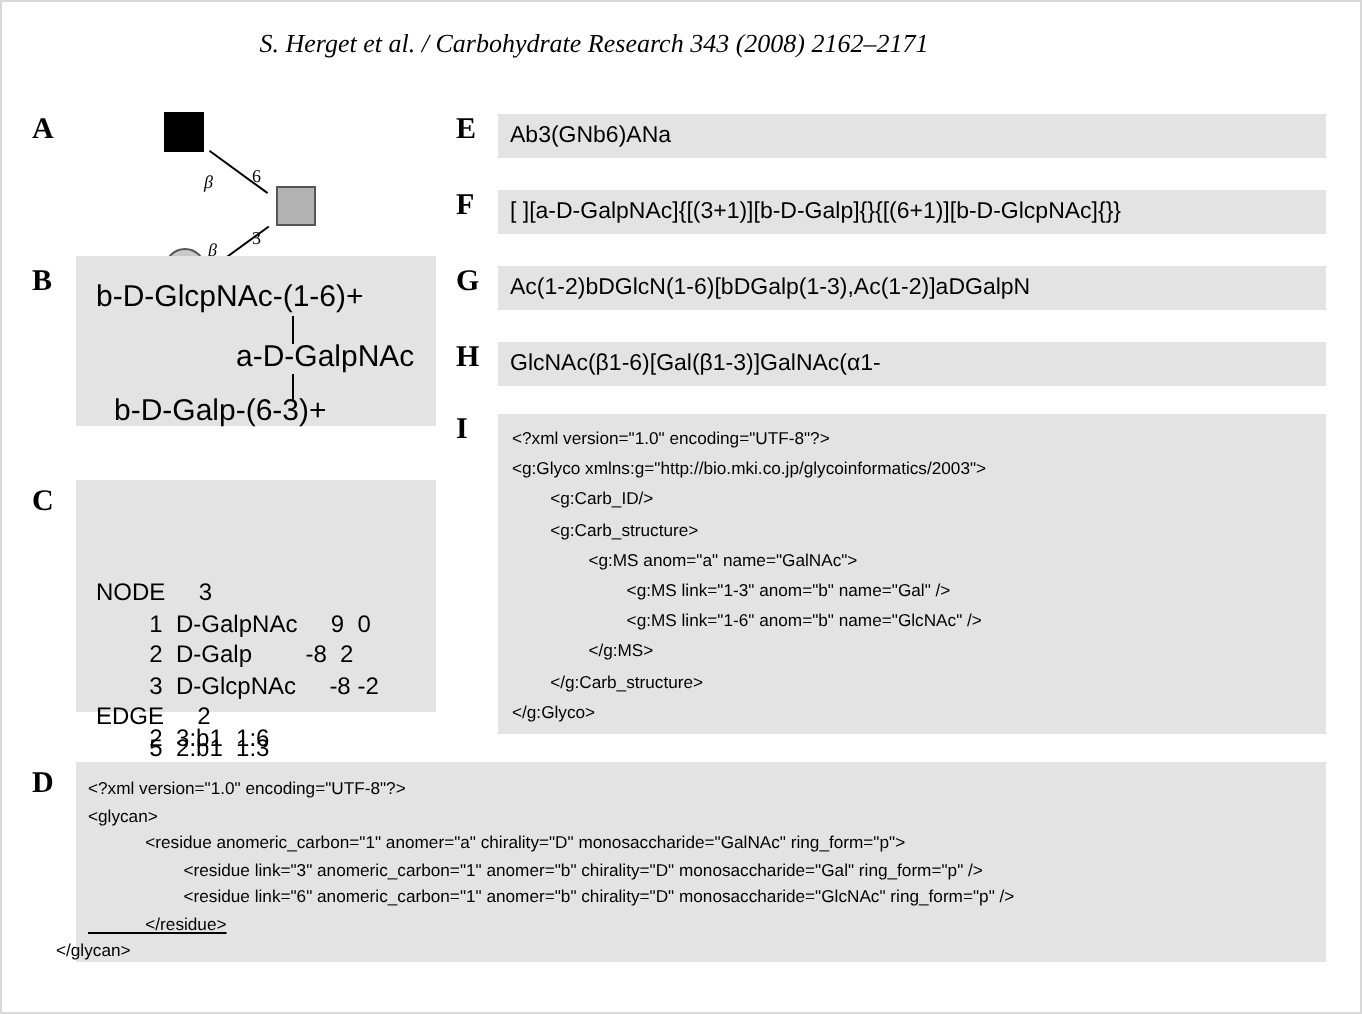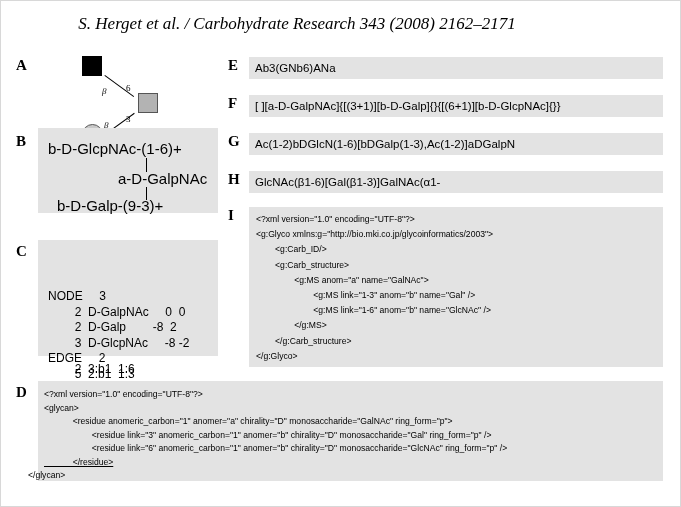--- a/index.html
+++ b/index.html
@@ -24,21 +24,21 @@
     pointer-events: none;
   }
   .header {
     position: absolute;
     top: 14px;
     left: 0;
     width: 594px;
     text-align: center;
     font-family: "Liberation Serif", serif;
     font-style: italic;
-    font-size: 17px;
+    font-size: 13px;
     color: #000;
   }
   .panel-letter {
     position: absolute;
     font-family: "Liberation Serif", serif;
     font-weight: bold;
     font-size: 15px;
     color: #000;
   }
   .gbox {
@@ -151,27 +151,27 @@
   <div class="lbl" style="left:66px; top:62px; font-style:normal;">3</div>
   <div class="lbl" style="left:44px; top:68px;">β</div>
 </div>
 
 <div class="panel-letter" style="left:16px; top:133px;">B</div>
 <div class="gbox" style="left:38px; top:128px; width:180px; height:85px;"></div>
 <div class="bline" style="left:48px; top:140px;">b-D-GlcpNAc-(1-6)+</div>
 <div class="vbar" style="left:146px; top:158px; height:14px;"></div>
 <div class="bline" style="left:118px; top:170px;">a-D-GalpNAc</div>
 <div class="vbar" style="left:146px; top:187px; height:13px;"></div>
-<div class="bline" style="left:57px; top:197px;">b-D-Galp-(9-3)+</div>
+<div class="bline" style="left:57px; top:197px;">b-D-Galp-(6-3)+</div>
 
 <div class="panel-letter" style="left:16px; top:243px;">C</div>
 <div class="gbox" style="left:38px; top:240px; width:180px; height:116px;"></div>
 <div id="panelC-lines">
     <div class="cline" style="left: 48px; top: 249px;">NODE     3</div>
-    <div class="cline" style="left: 48px; top: 264.5px;">        2  D-GalpNAc     0  0</div>
+    <div class="cline" style="left: 48px; top: 264.5px;">        1  D-GalpNAc     9  0</div>
     <div class="cline" style="left: 48px; top: 280px;">        2  D-Galp        -8  2</div>
     <div class="cline" style="left: 48px; top: 295.5px;">        3  D-GlcpNAc     -8 -2</div>
     <div class="cline" style="left: 48px; top: 311px;">EDGE     2</div>
     <div class="cline" style="left: 48px; top: 326.5px;">        5  2:b1  1:3</div>
     <div class="cline" style="left: 48px; top: 322px;">        2  3:b1  1:6</div>
   </div>
 
 <div class="panel-letter" style="left:16px; top:384px;">D</div>
 <div class="gbox" style="left:38px; top:381px; width:625px; height:100px;"></div>
 <div id="panelD-lines">

